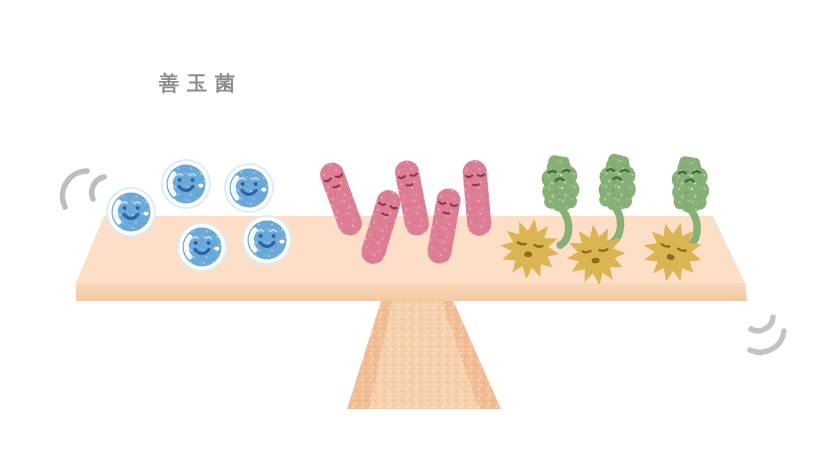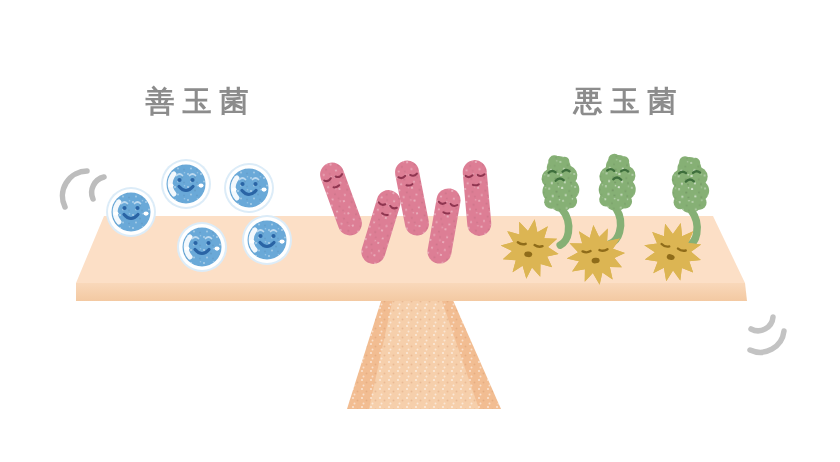--- a/index.html
+++ b/index.html
@@ -1,30 +1,29 @@
 <!DOCTYPE html>
 <html><head>
 <meta charset="utf-8">
 <style>
   html,body{margin:0;padding:0;background:#ffffff;}
   .stage{position:relative;width:840px;height:462px;background:#ffffff;overflow:hidden;
          font-family:"Liberation Sans","DejaVu Sans",sans-serif;}
   .jp-label{position:absolute;top:70px;transform:translateX(-50%);
             font-family:"Liberation Serif","DejaVu Serif",serif;
-            font-size:29px;font-weight:600;letter-spacing:8px;padding-left:8px;
-            color:#8c8c8c;white-space:nowrap;margin-top:12px;}
+            font-size:20px;font-weight:600;letter-spacing:8px;padding-left:8px;
+            color:#8c8c8c;white-space:nowrap;}
   .canvas{position:absolute;left:0;top:0;}
 </style>
 </head>
 <body>
 
 <div class="stage">
 
   <div class="jp-label" style="left:197px">善玉菌</div>
-  <div class="jp-label" style="left:625px">悪玉菌</div>
 
   <svg class="canvas" width="840" height="462" viewBox="0 0 840 462">
     <defs>
       <pattern id="spk" width="13" height="13" patternUnits="userSpaceOnUse">
         <circle cx="2" cy="3" r="1" fill="#ffffff" opacity="0.45"></circle>
         <circle cx="9" cy="6.5" r="0.9" fill="#000000" opacity="0.08"></circle>
         <circle cx="5" cy="10.5" r="1" fill="#ffffff" opacity="0.38"></circle>
         <circle cx="11.5" cy="1.8" r="0.8" fill="#ffffff" opacity="0.3"></circle>
         <circle cx="11" cy="11.5" r="0.9" fill="#000000" opacity="0.06"></circle>
       </pattern>

